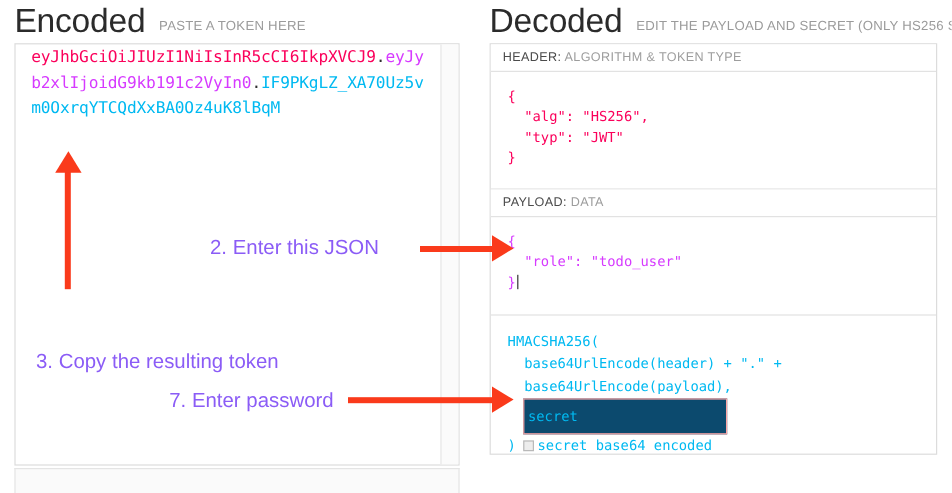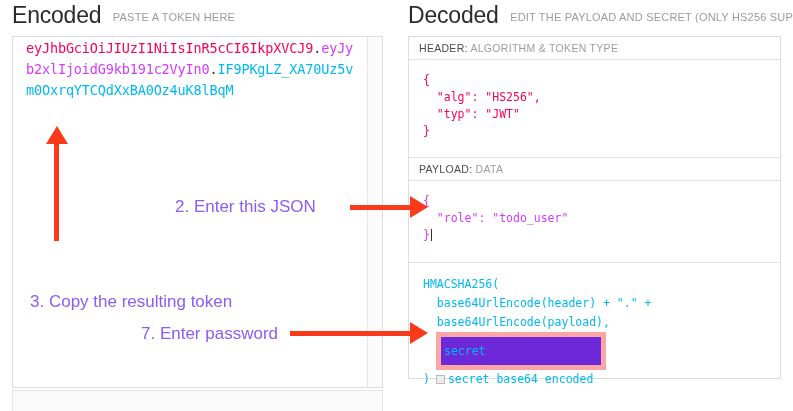--- a/index.html
+++ b/index.html
@@ -15,21 +15,21 @@
     font-family: "Liberation Sans", sans-serif;
     -webkit-font-smoothing: antialiased;
   }
 
   
   .col-heading {
     position: absolute;
     white-space: nowrap;
   }
   .col-heading .title {
-    font-size: 23px;
+    font-size: 28px;
     font-weight: 400;
     color: #2b2b2b;
     letter-spacing: -0.2px;
   }
   .col-heading .subtitle {
     font-size: 11px;
     color: #9b9b9b;
     letter-spacing: 0.2px;
     margin-left: 7px;
     position: relative;
@@ -138,22 +138,22 @@
     height: 12px;
     background: #333;
     vertical-align: -2px;
     margin-left: 1px;
   }
   #secret-input {
     display: inline-block;
     width: 170px;
     height: 19px;
     line-height: 19px;
-    border: 5px solid #fca5a5;
-    background: #6d28d9;
+    border: 1px solid #fca5a5;
+    background: #0c4a6e;
     color: #00b9f1;
     font-family: "DejaVu Sans Mono", "Liberation Mono", monospace;
     font-size: 11.5px;
     padding: 14px 3px;
     box-sizing: border-box;
     vertical-align: middle;
     margin-left: 13px;
   }
   #base64-checkbox {
     display: inline-block;

